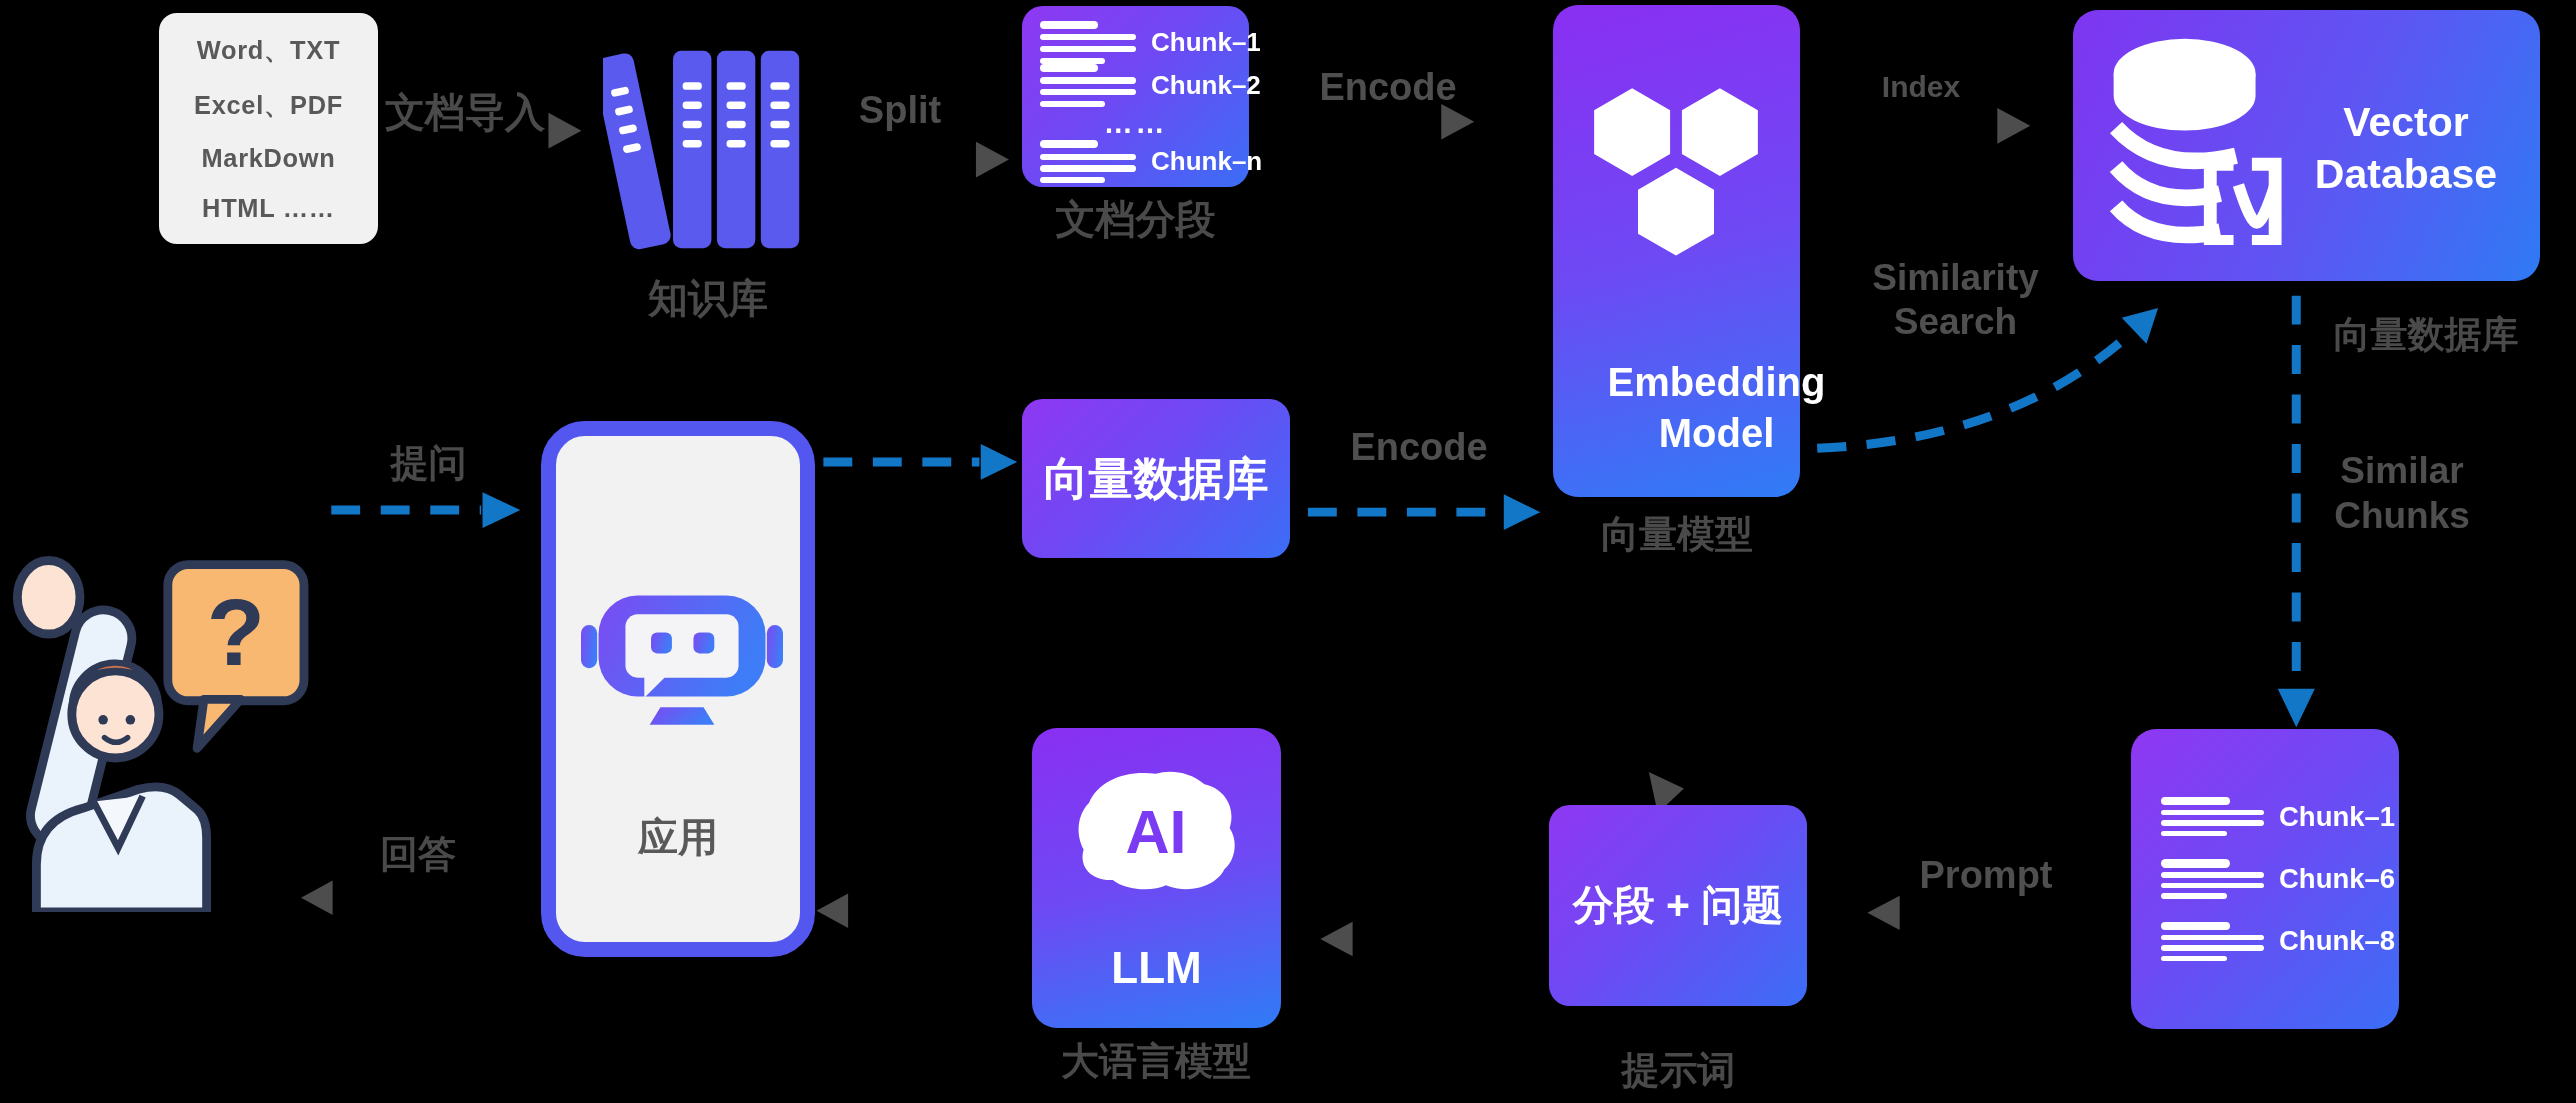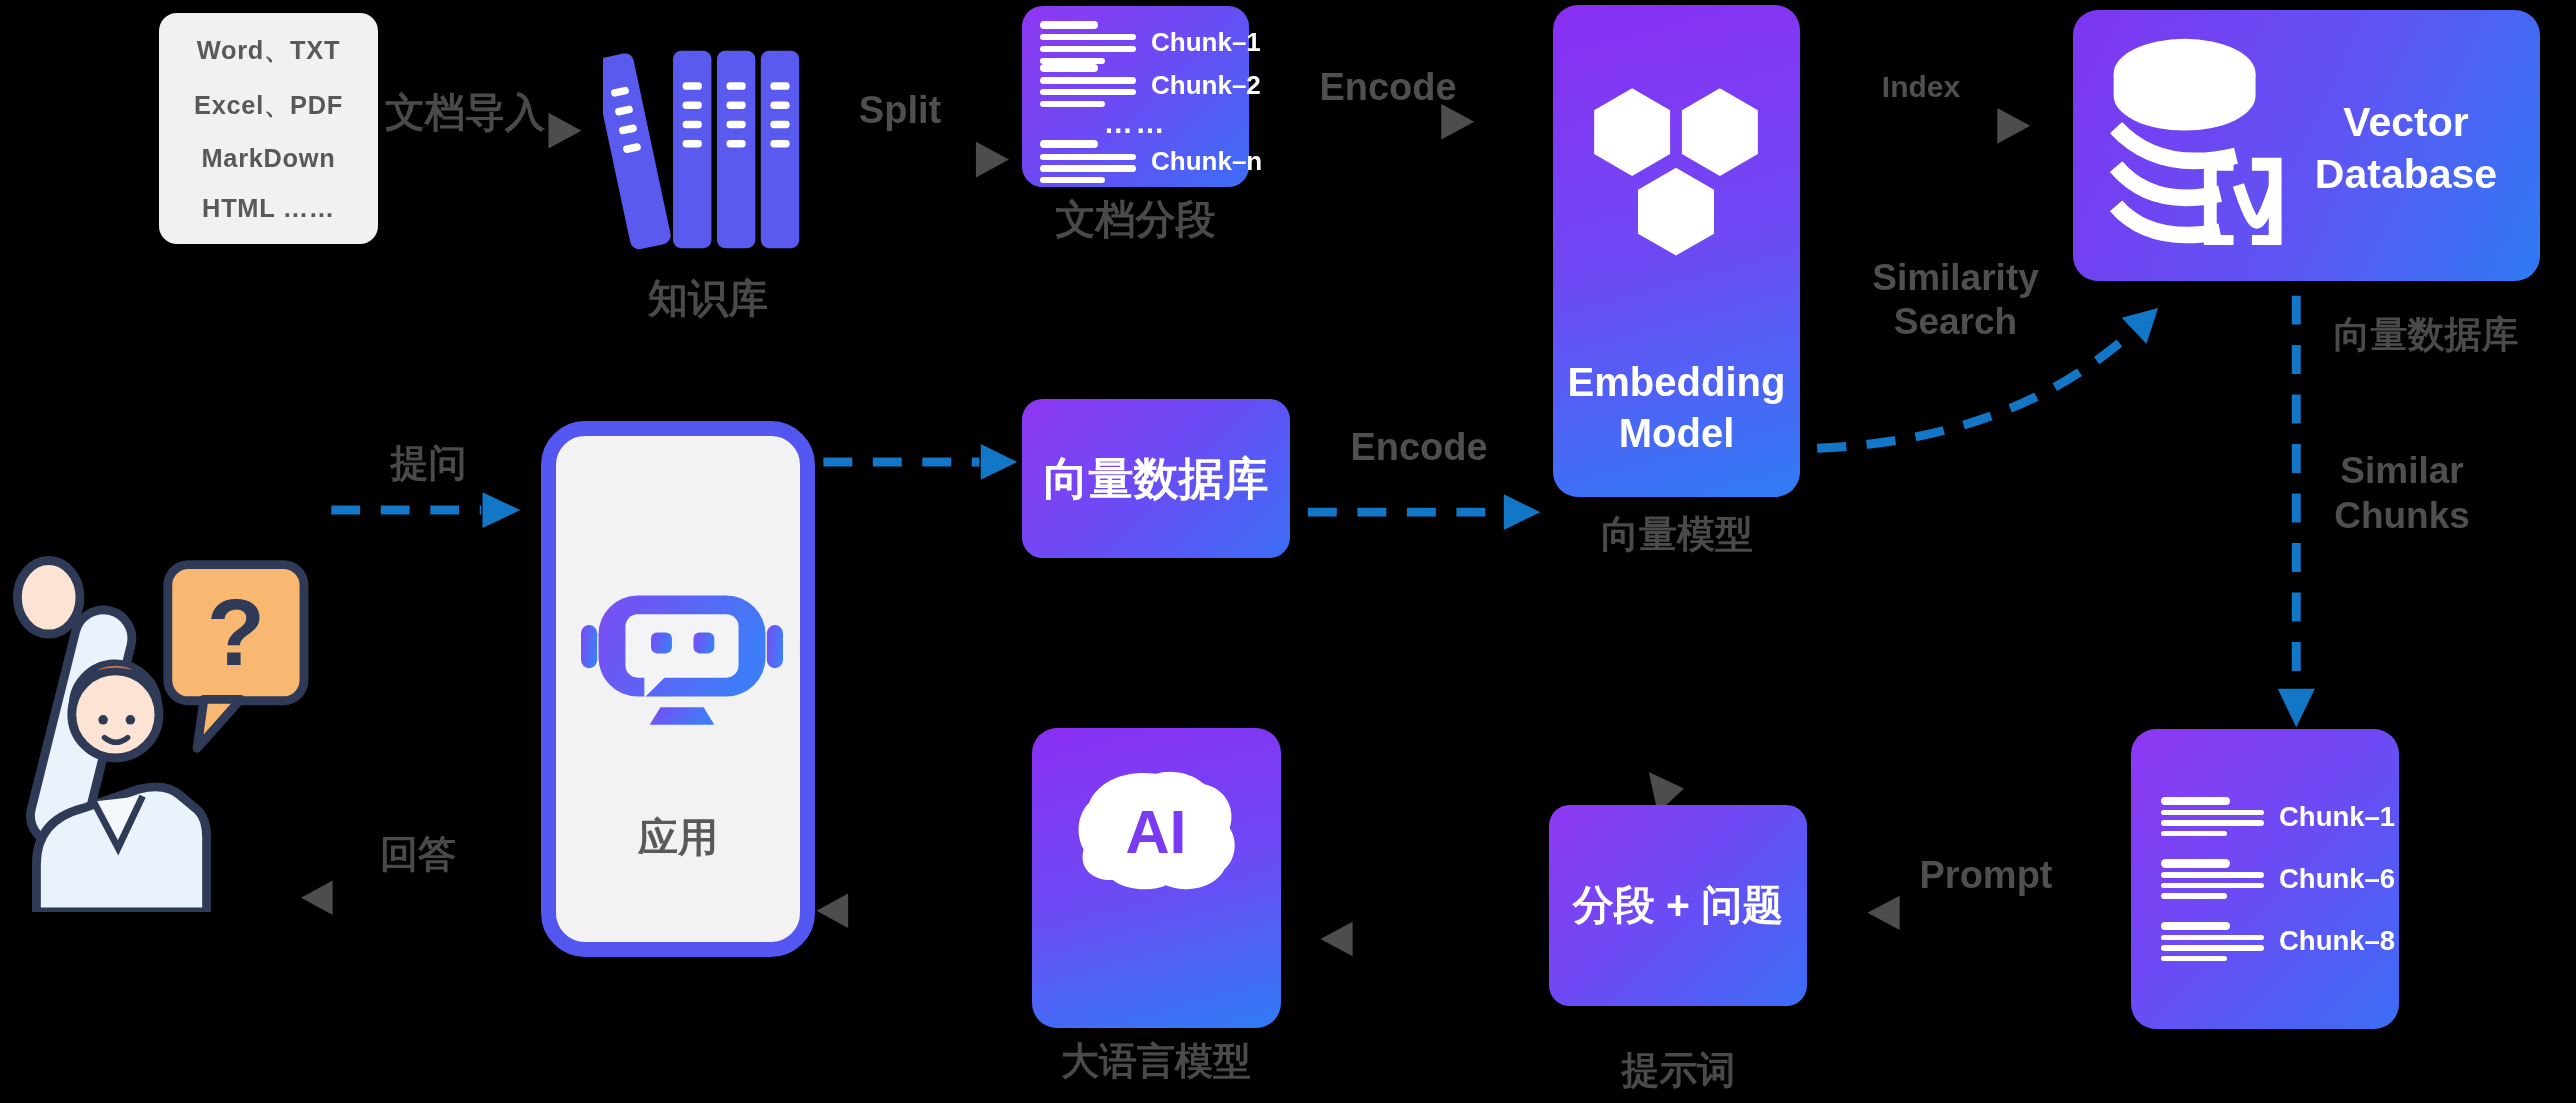--- a/index.html
+++ b/index.html
@@ -135,21 +135,21 @@
   <div class="lbl" style="left:1015px;top:192px;width:241px;font-size:40px;">文档分段</div>
 
   <div class="lbl lbl-en" style="left:1309px;top:66px;width:158px;font-size:38px;">Encode</div>
 
   <div class="abs grad-v" style="left:1553px;top:4.8px;width:247px;height:492px;border-radius:25px;"></div>
   <svg class="abs" style="left:1580px;top:88px;" width="192" height="172" viewBox="0 0 280 250" fill="#fff">
     <polygon points="76,0 20.6,32 20.6,96 76,128 131.4,96 131.4,32"></polygon>
     <polygon points="204,0 148.6,32 148.6,96 204,128 259.4,96 259.4,32"></polygon>
     <polygon points="140,116 84.6,148 84.6,212 140,244 195.4,212 195.4,148"></polygon>
   </svg>
-  <div class="abs box-title" style="left:1553px;top:357px;width:247px;font-size:40px;line-height:51px;">
+  <div class="abs box-title" style="left:1553px;top:357px;width:247px;font-size:40px;line-height:51px;padding-left:40px;">
     <div>Embedding</div>
     <div>Model</div>
   </div>
   <div class="lbl" style="left:1601px;top:509px;width:151px;font-size:38px;">向量模型</div>
 
   <div class="lbl lbl-en" style="left:1849px;top:70px;width:144px;font-size:30px;">Index</div>
 
   <div class="abs grad-h" style="left:2073px;top:9.6px;width:467px;height:271px;border-radius:25px;"></div>
   <svg class="abs" style="left:2105px;top:37px;" width="180" height="208" viewBox="0 0 270 340">
     <g fill="#fff">
@@ -231,20 +231,21 @@
     </g>
   </svg>
 
   <div class="abs grad-v" style="left:1032px;top:728px;width:249px;height:300px;border-radius:25px;"></div>
   <svg class="abs" style="left:1073px;top:767px;" width="166" height="129" viewBox="0 0 250 190">
     <path d="M 125,8 C 80,2 38,18 24,52 C 6,70 4,100 16,122 C 8,150 30,170 60,168
              C 80,184 120,186 140,176 C 175,190 215,178 228,152 C 246,136 248,108 236,90
              C 246,60 228,30 198,24 C 175,4 145,2 125,8 Z" fill="#fff"></path>
     <text x="125" y="128" text-anchor="middle" font-size="92" font-weight="bold" fill="#7B3BF2">AI</text>
   </svg>
+  <div class="abs box-title" style="left:1032px;top:943px;width:249px;font-size:44px;">LLM</div>
   <div class="lbl" style="left:1052px;top:1036px;width:208px;font-size:38px;">大语言模型</div>
 
   <div class="abs grad" style="left:1549px;top:805px;width:258px;height:201px;border-radius:20.6px;">
     <div class="box-title" style="font-size:41px;line-height:201px;">分段 + 问题</div>
   </div>
   <div class="lbl" style="left:1620px;top:1045px;width:117px;font-size:38px;">提示词</div>
 
   <div class="lbl lbl-en" style="left:1907px;top:854px;width:158px;font-size:38px;">Prompt</div>
 
   <div class="abs grad" style="left:2131px;top:729px;width:268px;height:300px;border-radius:25px;

